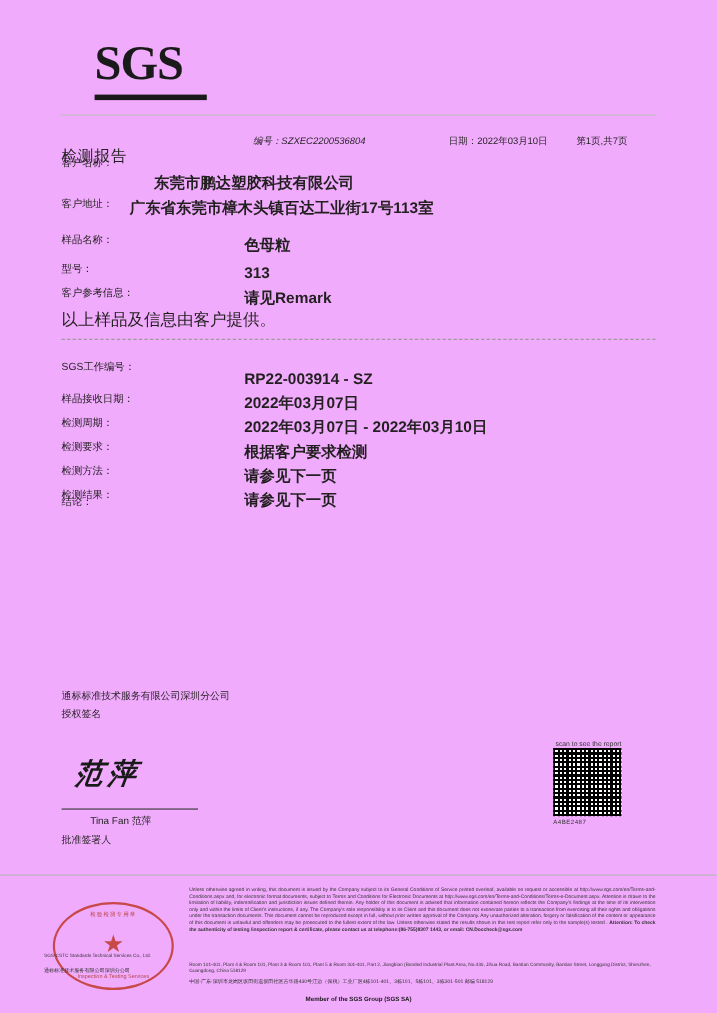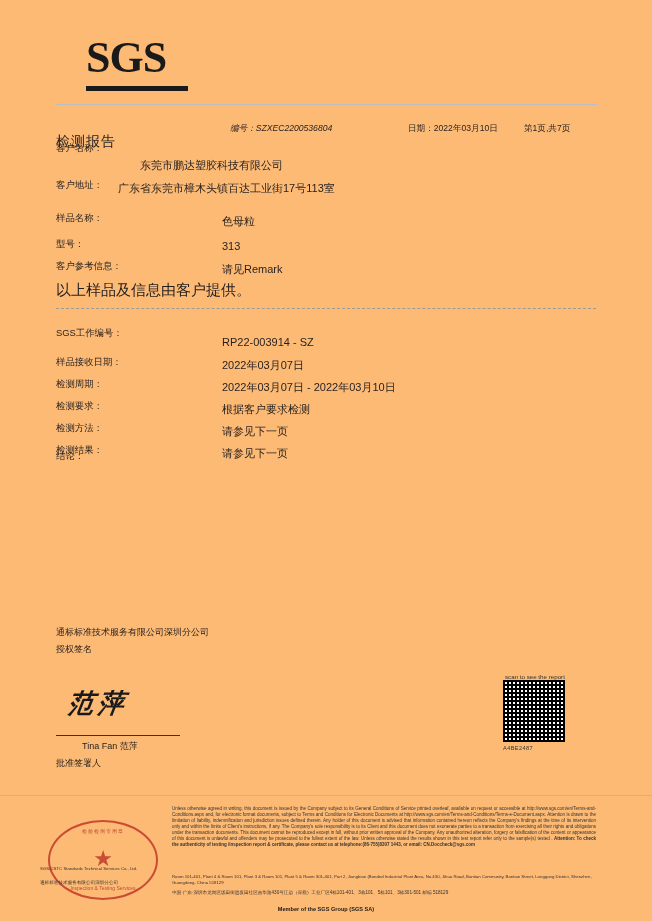--- a/index.html
+++ b/index.html
@@ -4,21 +4,21 @@
 <style>
   html, body {
     margin: 0;
     padding: 0;
     background: #8c8c8c;
   }
   .page {
     position: relative;
     width: 652px;
     height: 921px;
-    background: #fdba74;
+    background: #f0abfc;
     font-family: "Liberation Sans", sans-serif;
     color: #231f20;
     overflow: hidden;
     box-sizing: border-box;
   }
   
   .sgs-logo {
     position: absolute;
     left: 86px;
     top: 36px;
@@ -74,22 +74,23 @@
   }
   
   .field-label {
     position: absolute;
     left: 56px;
     font-size: 9.4px;
     white-space: nowrap;
   }
   .field-value {
     position: absolute;
-    font-size: 11px;
+    font-size: 14px;
     white-space: nowrap;
+    font-weight: bold;
   }
   .note-line {
     position: absolute;
     left: 56px;
     font-size: 15px;
   }
   .dashed {
     position: absolute;
     left: 56px;
     width: 540px;

